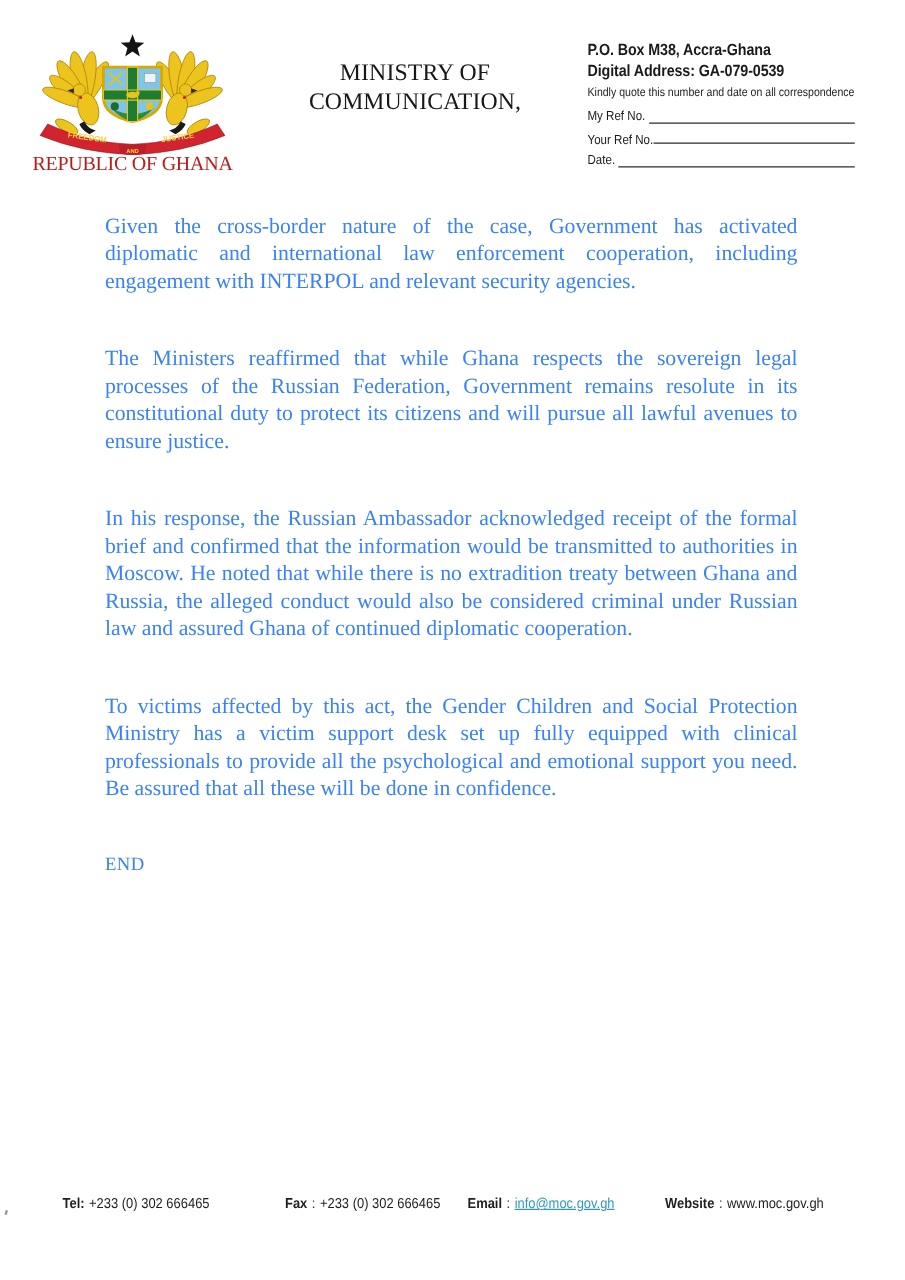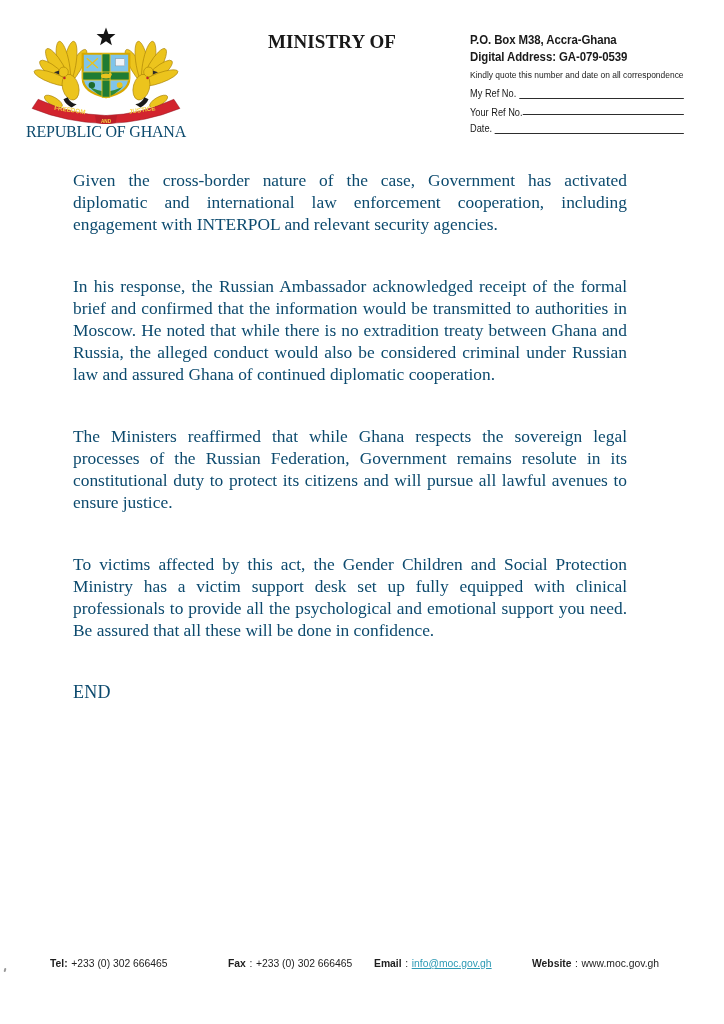--- a/index.html
+++ b/index.html
@@ -14,54 +14,54 @@
     color: #1c1c1c;
   }
 
   
   .emblem-wrap { position: absolute; left: 24px; top: 26px; width: 164px; height: 98px; }
   .emblem-wrap svg { width: 100%; height: 100%; display: block; }
   .emblem-caption {
     position: absolute; left: 16px; top: 123px; width: 180px;
     text-align: center;
     font-family: "Liberation Serif", serif;
-    font-size: 16px; letter-spacing: -0.2px; color: #0c4a6e;
+    font-size: 16px; letter-spacing: -0.2px; color: #b91c1c;
     white-space: nowrap;
   }
 
   
   .ministry-title {
-    position: absolute; left: 203px; top: 30px; width: 258px;
+    position: absolute; left: 203px; top: 47px; width: 258px;
     text-align: center;
     font-family: "Liberation Serif", serif;
-    font-weight: bold; font-size: 19px; line-height: 23px;
+    font-weight: normal; font-size: 19px; line-height: 23px;
     color: #181818; letter-spacing: 0.1px;
   }
 
   
   .contact-block { position: absolute; left: 470px; top: 32px; width: 214px; }
   .contact-inner {
     transform: scaleX(0.88); transform-origin: left top; width: 243px;
     font-family: "Liberation Sans", sans-serif; color: #1a1a1a;
   }
   .contact-bold { font-weight: bold; font-size: 13px; line-height: 16.5px; letter-spacing: -0.1px; white-space: nowrap; }
   .contact-note { font-size: 9.6px; line-height: 12px; margin-top: 4px; white-space: nowrap; color: #222; }
   .ref-row { display: flex; align-items: flex-end; font-size: 10.5px; line-height: 13px; margin-top: 6px; white-space: nowrap; }
   .ref-row .rule { flex: 1; border-bottom: 1.2px solid #2d2d2d; margin-left: 3px; margin-bottom: 1.5px; }
   .ref-row.mid-rule .rule { margin-bottom: 4.5px; margin-left: 0; }
   .ref-row.date-row { margin-top: 3px; }
 
   
   .body-text {
-    position: absolute; left: 73px; top: 169px; width: 554px;
+    position: absolute; left: 84px; top: 169px; width: 554px;
     font-size: 17.4px; line-height: 22px;
-    text-align: justify; color: #0c4a6e;
+    text-align: justify; color: #3b82f6;
   }
   .body-text p { margin: 0 0 40px 0; }
-  .end-marker { font-size: 18px; letter-spacing: 0.3px; margin-top: 28px; }
+  .end-marker { font-size: 15px; letter-spacing: 0.3px; margin-top: 28px; }
 
   
   .footer-item {
     position: absolute; top: 957px;
     font-family: "Liberation Sans", sans-serif;
     font-size: 11.5px; color: #1e1e1e; white-space: nowrap;
     transform: scaleX(0.9); transform-origin: left top;
   }
   .footer-item b { font-weight: bold; margin-right: 4px; }
   .footer-item .colon { margin-right: 4px; }
@@ -123,20 +123,21 @@
         <circle cx="94.5" cy="58" r="2.9" fill="#e9c31d"></circle>
         <ellipse cx="81" cy="49" rx="5" ry="2.5" fill="#e9c31d"></ellipse>
         <circle cx="85.2" cy="47.4" r="1.5" fill="#e9c31d"></circle>
       </g>
     </svg>
   </div>
   <div class="emblem-caption">REPUBLIC OF GHANA</div>
 
   <div class="ministry-title">
     <div>MINISTRY OF</div>
+    <div>COMMUNICATION,</div>
   </div>
 
   <div class="contact-block">
     <div class="contact-inner">
       <div class="contact-bold">P.O. Box M38, Accra-Ghana</div>
       <div class="contact-bold">Digital Address: GA-079-0539</div>
       <div class="contact-note">Kindly quote this number and date on all correspondence</div>
       <div class="ref-row">
         <span>My Ref No.</span>
         <span class="rule"></span>
@@ -147,22 +148,22 @@
       </div>
       <div class="ref-row date-row">
         <span>Date.</span>
         <span class="rule"></span>
       </div>
     </div>
   </div>
 
   <div class="body-text">
     <p>Given the cross-border nature of the case, Government has activated diplomatic and international law enforcement cooperation, including engagement with INTERPOL and relevant security agencies.</p>
+    <p>The Ministers reaffirmed that while Ghana respects the sovereign legal processes of the Russian Federation, Government remains resolute in its constitutional duty to protect its citizens and will pursue all lawful avenues to ensure justice.</p>
     <p>In his response, the Russian Ambassador acknowledged receipt of the formal brief and confirmed that the information would be transmitted to authorities in Moscow. He noted that while there is no extradition treaty between Ghana and Russia, the alleged conduct would also be considered criminal under Russian law and assured Ghana of continued diplomatic cooperation.</p>
-    <p>The Ministers reaffirmed that while Ghana respects the sovereign legal processes of the Russian Federation, Government remains resolute in its constitutional duty to protect its citizens and will pursue all lawful avenues to ensure justice.</p>
     <p>To victims affected by this act, the Gender Children and Social Protection Ministry has a victim support desk set up fully equipped with clinical professionals to provide all the psychological and emotional support you need. Be assured that all these will be done in confidence.</p>
     <div class="end-marker">END</div>
   </div>
 
   <div class="footer-item f-tel">
     <b>Tel:</b><span>+233 (0) 302 666465</span>
   </div>
   <div class="footer-item f-fax">
     <b>Fax</b><span class="colon">:</span><span>+233 (0) 302 666465</span>
   </div>

